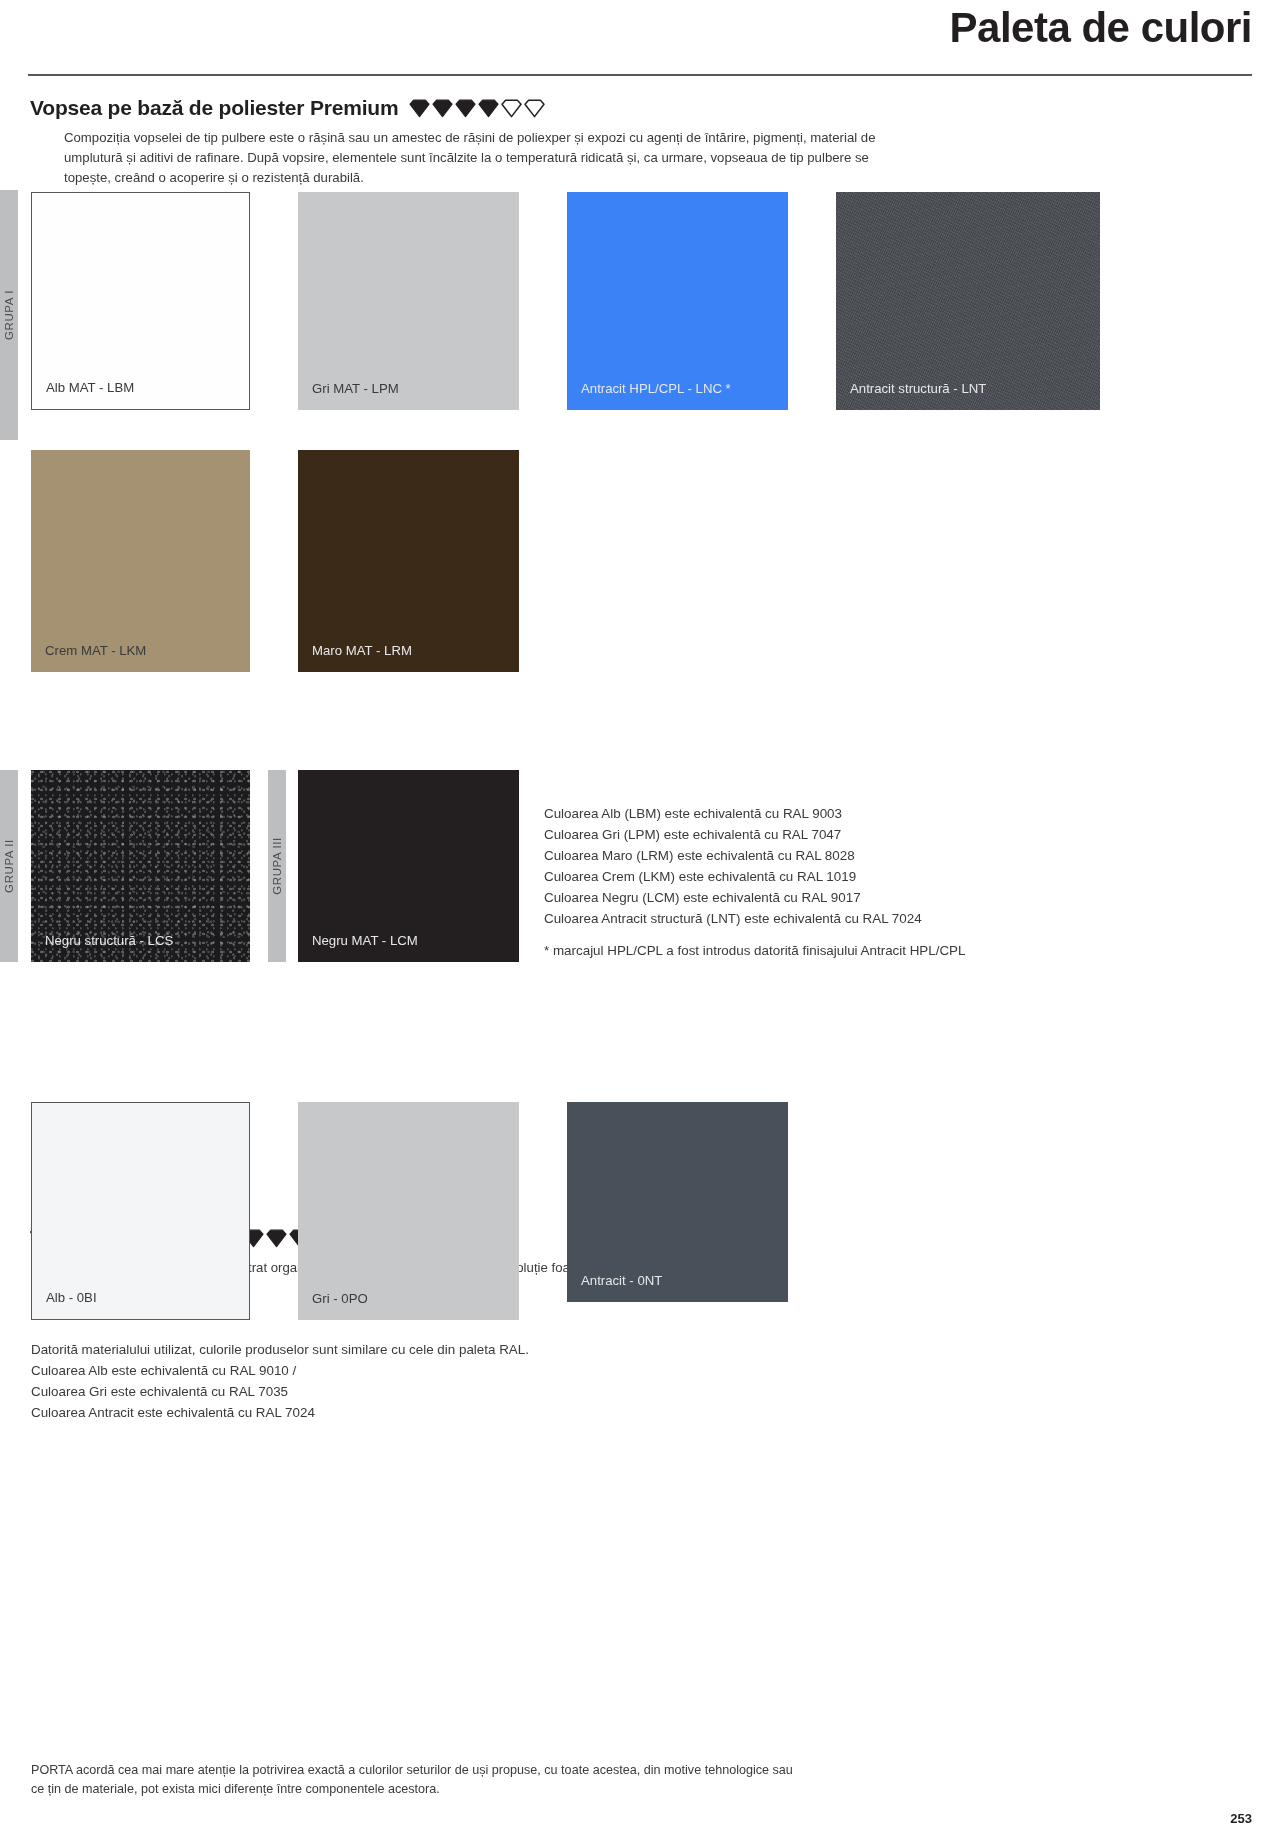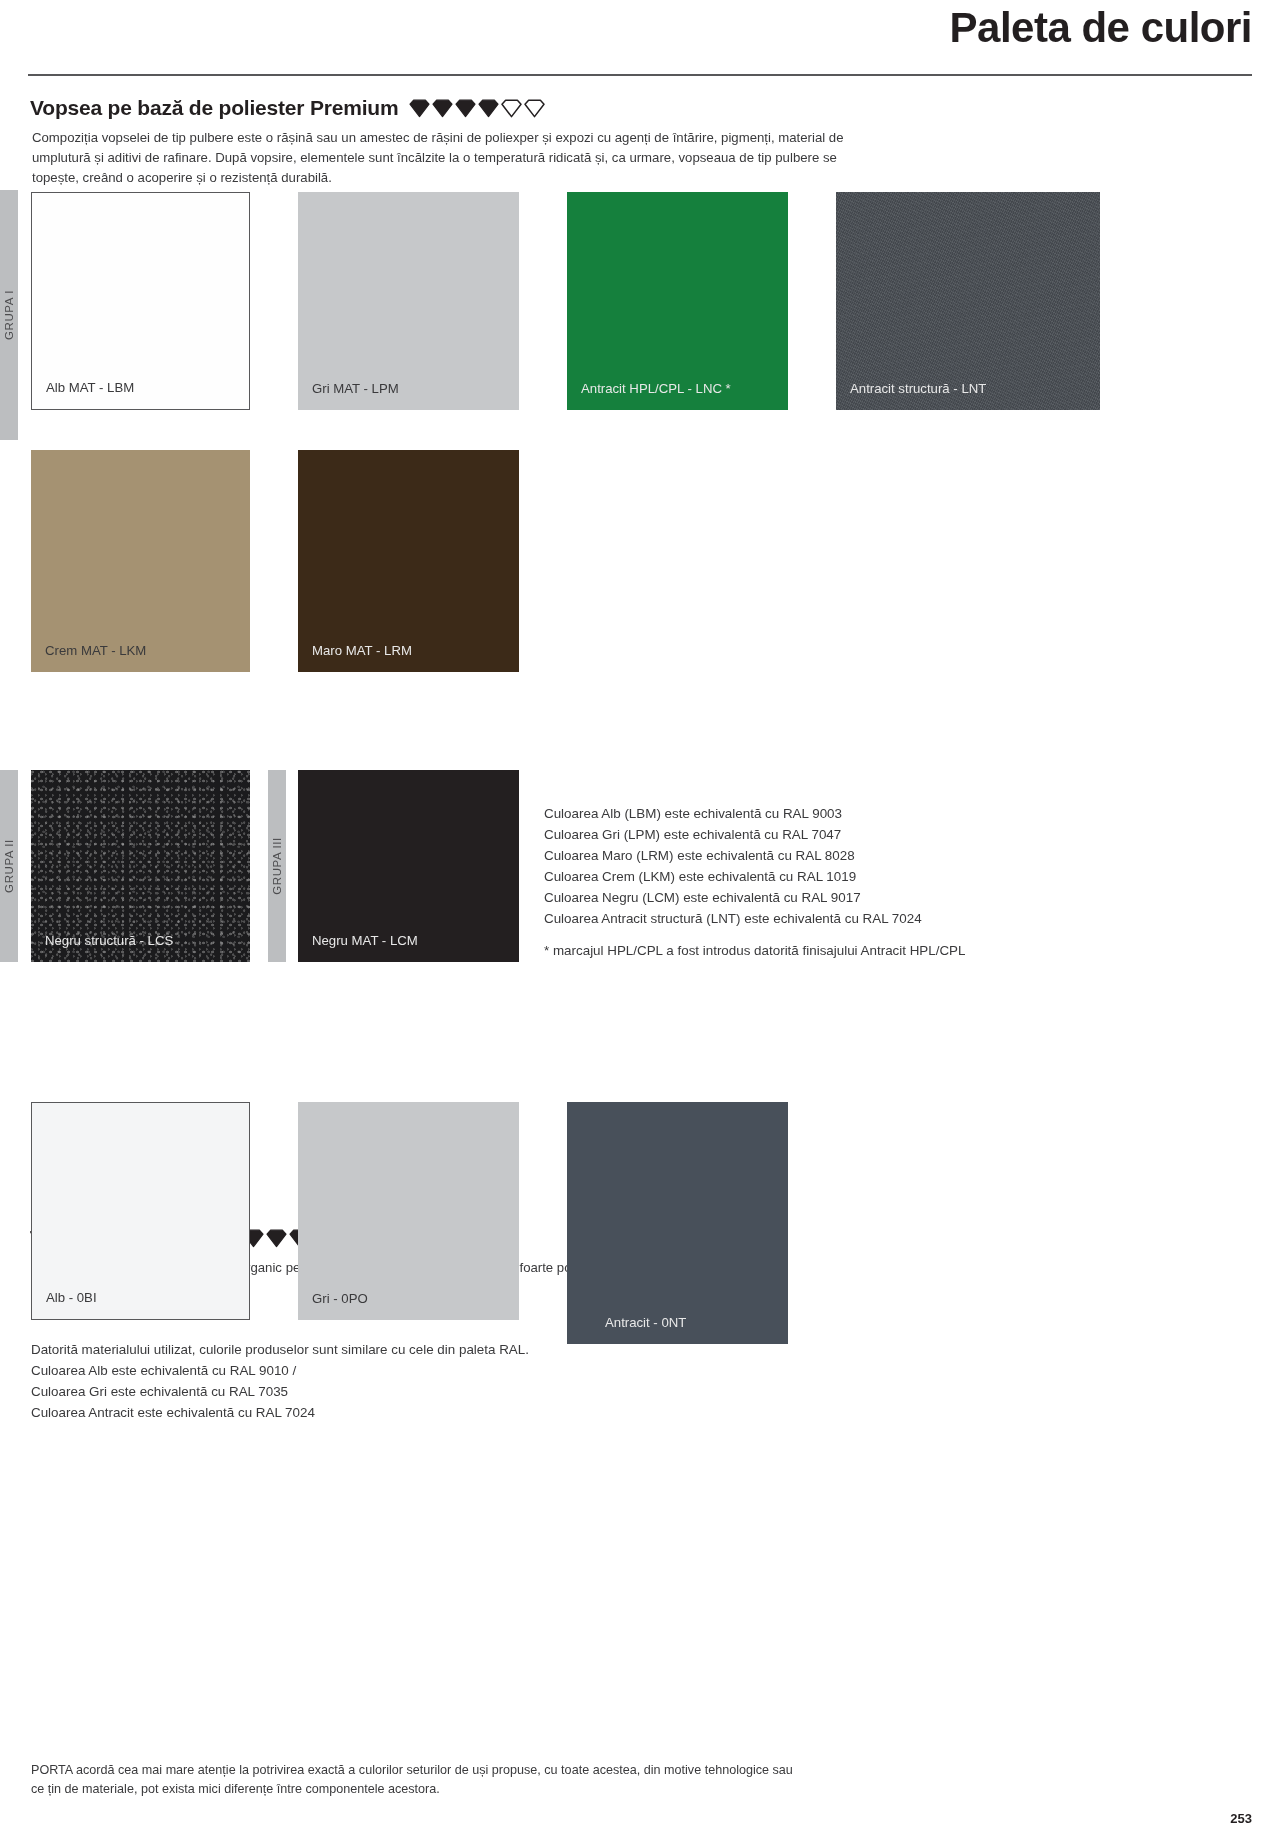--- a/index.html
+++ b/index.html
@@ -58,20 +58,21 @@
   
   .diamonds { display: flex; align-items: center; gap: 2px; }
   .diamonds svg { display: block; }
 
   
   .para {
     position: absolute;
     font-size: 13.2px;
     line-height: 1.5;
     color: #3a3a3c;
+    margin-left: 32px;
   }
 
   
   .group-rail {
     position: absolute;
     background: #bcbec0;
     width: 18px;
   }
   .group-rail span {
     position: absolute;
@@ -190,21 +191,21 @@
   </div>
 
   <div class="swatch outlined" style="top:192px; left:31px; width:219px; height:218px; background:#fefefe;">
     <span class="label">Alb MAT - LBM</span>
   </div>
 
   <div class="swatch" style="top:192px; left:298px; width:221px; height:218px; background:#c6c8ca;">
     <span class="label">Gri MAT - LPM</span>
   </div>
 
-  <div class="swatch dark" style="top:192px; left:567px; width:221px; height:218px; background:#15803d;">
+  <div class="swatch dark" style="top:192px; left:567px; width:221px; height:218px; background:#3b82f6;">
     <span class="label">Antracit HPL/CPL - LNC *</span>
   </div>
 
   <div class="swatch dark tex-antracit-struct" style="top:192px; left:836px; width:264px; height:218px;">
     <span class="label">Antracit structură - LNT</span>
   </div>
 
   <div class="swatch" style="top:450px; left:31px; width:219px; height:222px; background:#a59272;">
     <span class="label">Crem MAT - LKM</span>
   </div>
@@ -259,21 +260,21 @@
   <div class="para" style="top:1258px; left:32px; width:860px;">Oțel galvanizat acoperit cu un strat organic pe bază de rășini poliesterice. O soluție foarte populară, estetică și durabilă.</div>
 
   <div class="swatch outlined" style="top:1100px; left:31px; width:219px; height:218px; background:#f4f5f6; top:1102px;">
     <span class="label">Alb - 0BI</span>
   </div>
 
   <div class="swatch" style="top:1102px; left:298px; width:221px; height:218px; background:#c6c8ca;">
     <span class="label">Gri - 0PO</span>
   </div>
 
-  <div class="swatch dark" style="top:1102px; left:567px; width:221px; height:242px; background:#48505a;padding-left:24px;">
+  <div class="swatch dark" style="top:1102px; left:567px; width:221px; height:200px; background:#48505a;">
     <span class="label">Antracit - 0NT</span>
   </div>
 
   <div class="info-block" style="top:1340px; left:31px; width:700px;">
     <div>Datorită materialului utilizat, culorile produselor sunt similare cu cele din paleta RAL.</div>
     <div>Culoarea Alb este echivalentă cu RAL 9010 /</div>
     <div>Culoarea Gri este echivalentă cu RAL 7035</div>
     <div>Culoarea Antracit este echivalentă cu RAL 7024</div>
   </div>
 

